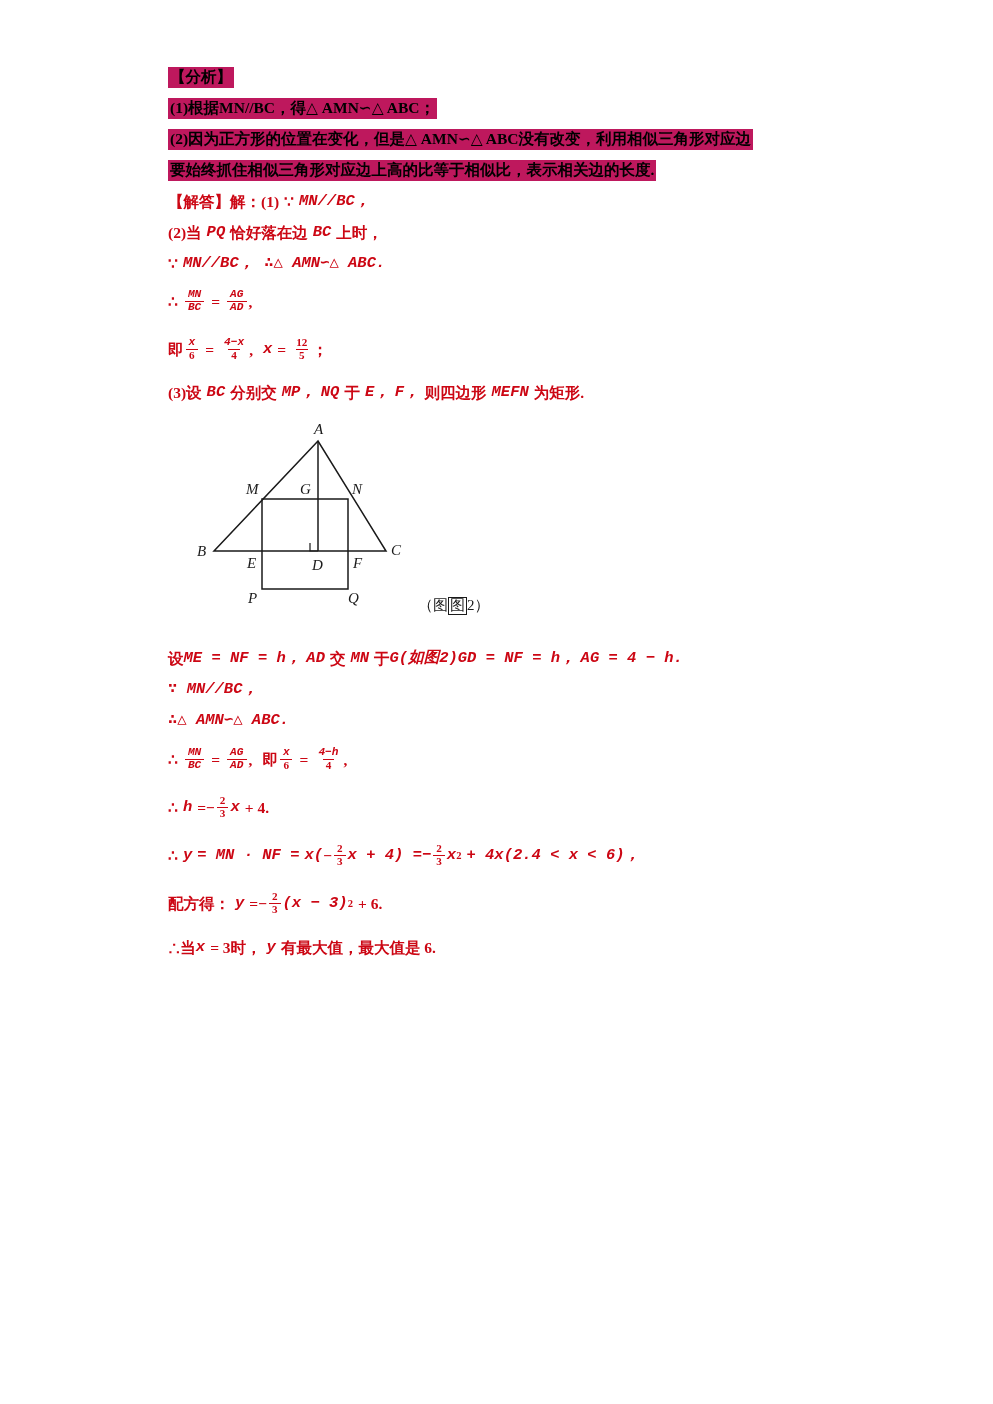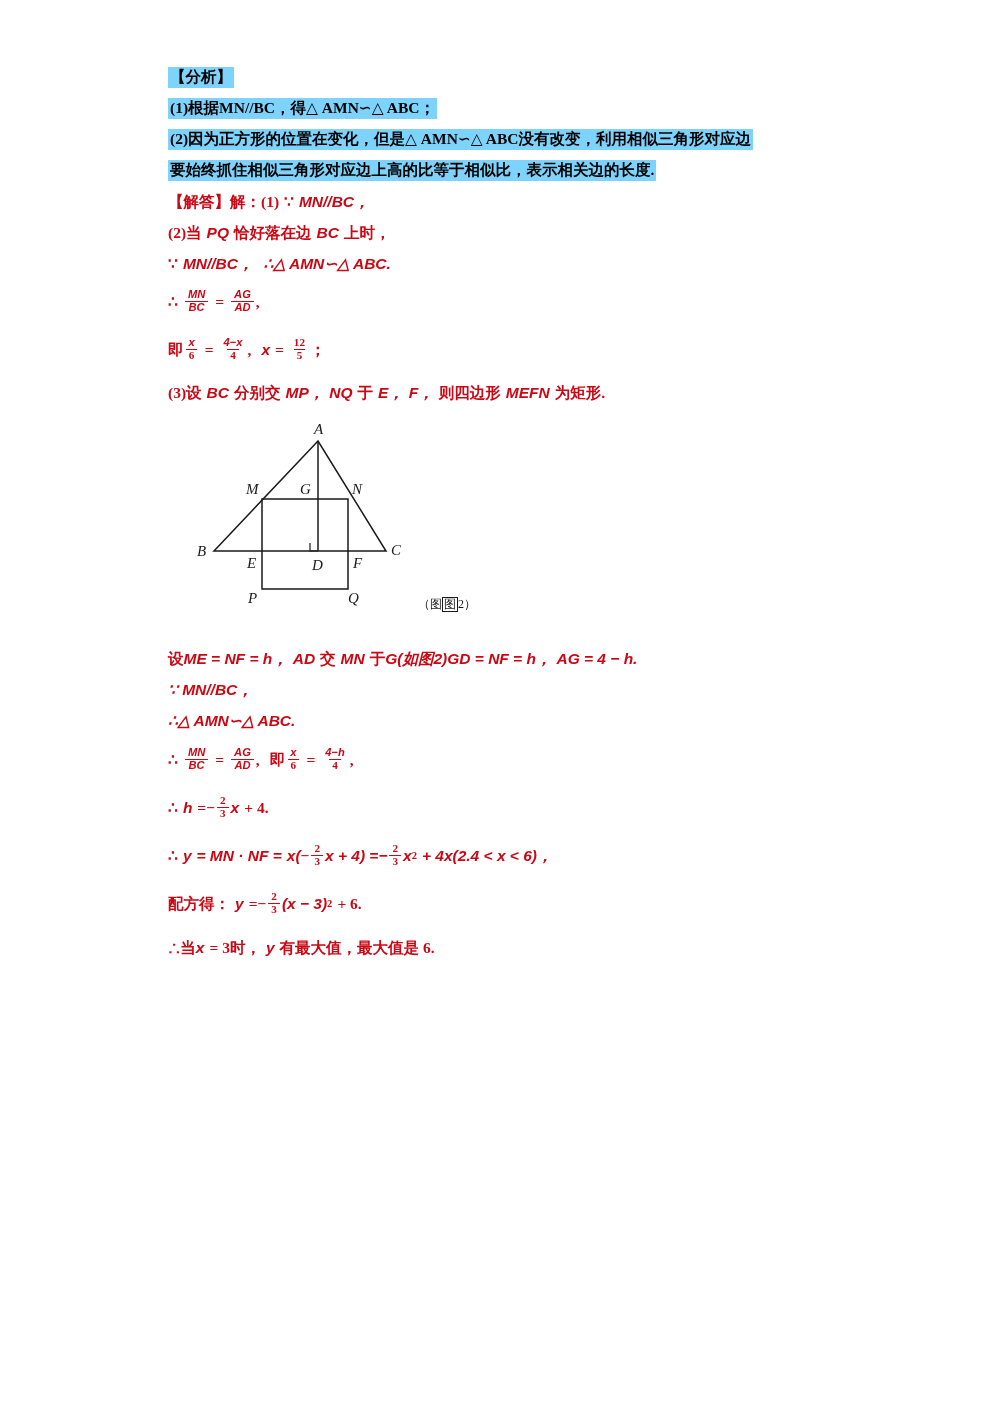--- a/index.html
+++ b/index.html
@@ -35,37 +35,37 @@
     white-space: nowrap;
     margin: 0;
     padding: 0;
     height: 31px;
     display: flex;
     align-items: center;
   }
 
   
   .hl {
-    background: #7dd3fc;
+    background: #be185d;
     color: #000000;
     font-weight: bold;
     padding: 2px 2px 3px 2px;
     display: inline-flex;
     align-items: center;
     line-height: 1.05;
   }
 
   
   .red {
     color: #cc0714;
     font-weight: bold;
     text-align: right;
   }
 
-  .mi { font-style: italic; font-weight: bold; font-family: Liberation Sans, sans-serif; }
+  .mi { font-style: italic; font-weight: bold; font-family: Liberation Mono, monospace; }
   .mb { font-weight: bold; font-style: normal; }
   .sp { display: inline-block; width: 5px; }
   .sp2 { display: inline-block; width: 10px; }
 
   
   .frac {
     display: inline-flex;
     flex-direction: column;
     align-items: center;
     justify-content: center;
@@ -85,21 +85,21 @@
   .figure-wrap {
     position: relative;
     height: 232px;
     width: 460px;
     margin-left: 22px;
   }
   .figcap {
     position: absolute;
     left: 228px;
     top: 185px;
-    font-size: 12px;
+    font-size: 15px;
     color: #1a1a1a;
     white-space: nowrap;
     font-family: "Liberation Serif", serif;
   }
   .boxed-char {
     border: 1px solid #1a1a1a;
     padding: 0 1px;
     display: inline-block;
     line-height: 1.05;
   }

